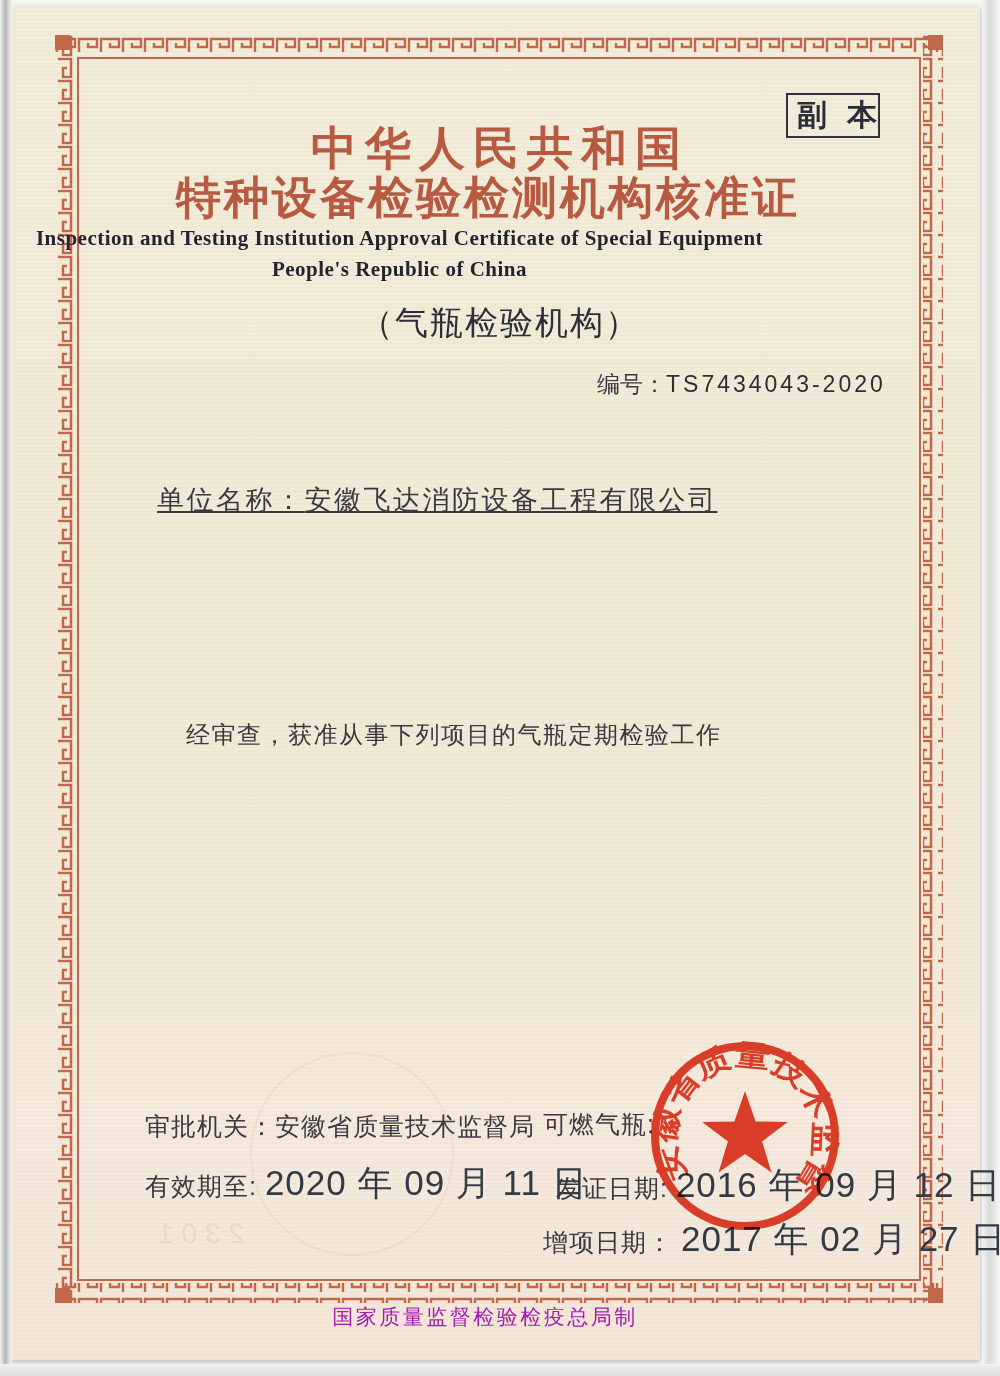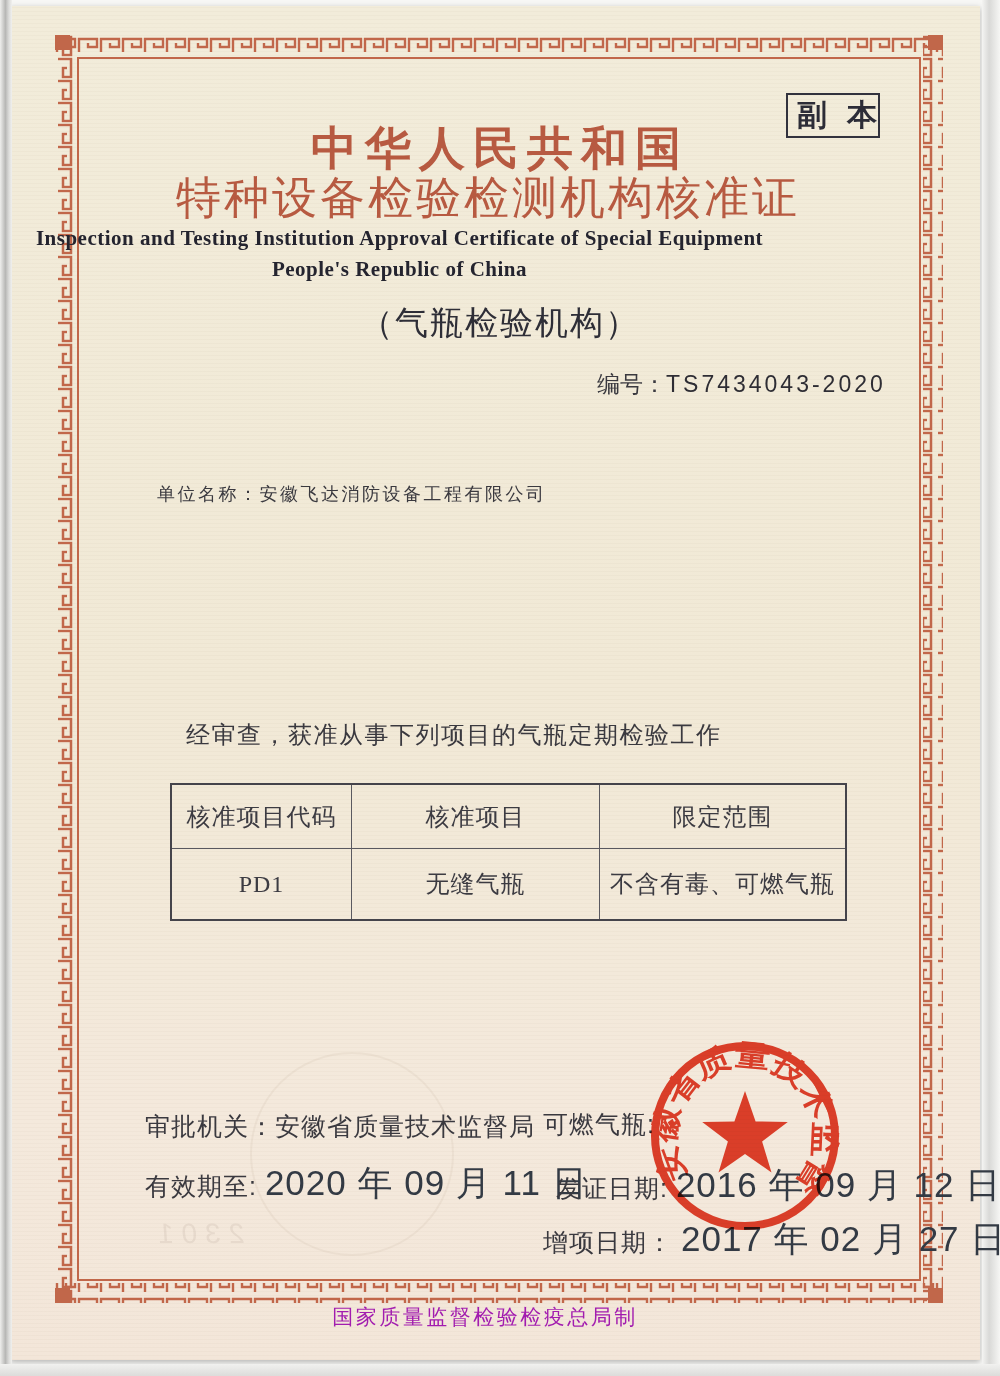--- a/index.html
+++ b/index.html
@@ -43,39 +43,39 @@
     display:flex;align-items:center;justify-content:flex-start;
     padding-left:9px;letter-spacing:20px;white-space:nowrap;overflow:hidden;
     box-sizing:border-box;
   }
   .title-cn1{
     left:0;width:1000px;top:110px;text-align:center;
     font-size:46px;font-weight:bold;color:#b75a41;letter-spacing:8px;margin-top:8px;
   }
   .title-cn2{
     left:0;width:976px;top:168px;text-align:center;
-    font-size:45px;font-weight:normal;color:#b75a41;letter-spacing:3px;
+    font-size:45px;font-weight:bold;color:#b75a41;letter-spacing:3px;
   }
   .title-en{
     left:0;width:799px;text-align:center;
     font-family:"Liberation Serif","DejaVu Serif",serif;
     font-weight:bold;color:#24242f;font-size:21px;letter-spacing:.5px;
   }
   .title-en1{top:226px;}
   .title-en2{top:257px;}
   .subtitle{
     left:0;width:1000px;top:301px;text-align:center;
     font-size:33px;color:#2e2e37;letter-spacing:2px;font-weight:500;
   }
   .serial-line{left:597px;top:369px;font-size:23px;white-space:nowrap;}
   .serial-number{
     font-family:Liberation Sans, sans-serif;
     letter-spacing:3px;color:#2e2d34;
   }
-  .field-line{font-size:18px;letter-spacing:2.5px;white-space:nowrap;}
+  .field-line{font-size:27px;letter-spacing:2.5px;white-space:nowrap;text-decoration:underline;}
   .unit-name{left:157px;top:482px;}
   .unit-addr{left:157px;top:543px;}
   .statement{left:186px;top:719px;font-size:24px;letter-spacing:1.5px;white-space:nowrap;}
   .approval-table{
     left:170px;top:783px;width:677px;height:138px;
     border:2.5px solid #45444b;box-sizing:border-box;
     display:grid;grid-template-columns:180px 248px 1fr;grid-template-rows:64px 1fr;
     font-size:24px;color:#3c3b42;
   }
   .approval-table .cell{
@@ -152,28 +152,20 @@
   <div class="abs serial-line cjk">
     <span>编号：</span><span class="serial-number">TS7434043-2020</span>
   </div>
 
   <div class="abs field-line cjk unit-name">
     <span>单位名称：</span><span>安徽飞达消防设备工程有限公司</span>
   </div>
 
   <div class="abs statement cjk">经审查，获准从事下列项目的气瓶定期检验工作</div>
 
-  <div class="abs approval-table">
-    <div class="cell hdr">核准项目代码</div>
-    <div class="cell hdr">核准项目</div>
-    <div class="cell hdr last">限定范围</div>
-    <div class="cell mono-serif">PD1</div>
-    <div class="cell">无缝气瓶</div>
-    <div class="cell last">不含有毒、可燃气瓶</div>
-  </div>
 
   <div class="abs emboss-circle"></div>
   <div class="abs watermark">2301</div>
 
   <div class="abs bottom-line cjk auth-left">
     <span>审批机关：</span><span>安徽省质量技术监督局</span>
   </div>
   <div class="abs bottom-line cjk valid-until">
     <span>有效期至:</span> <span class="date-val">2020 年 09 月 11 日</span>
   </div>

